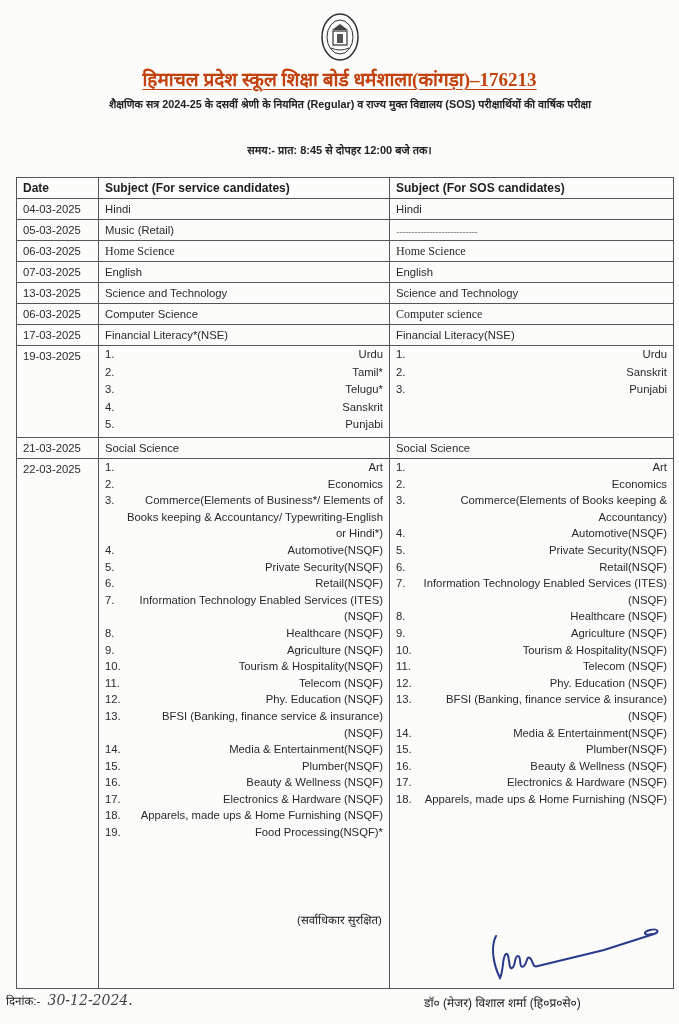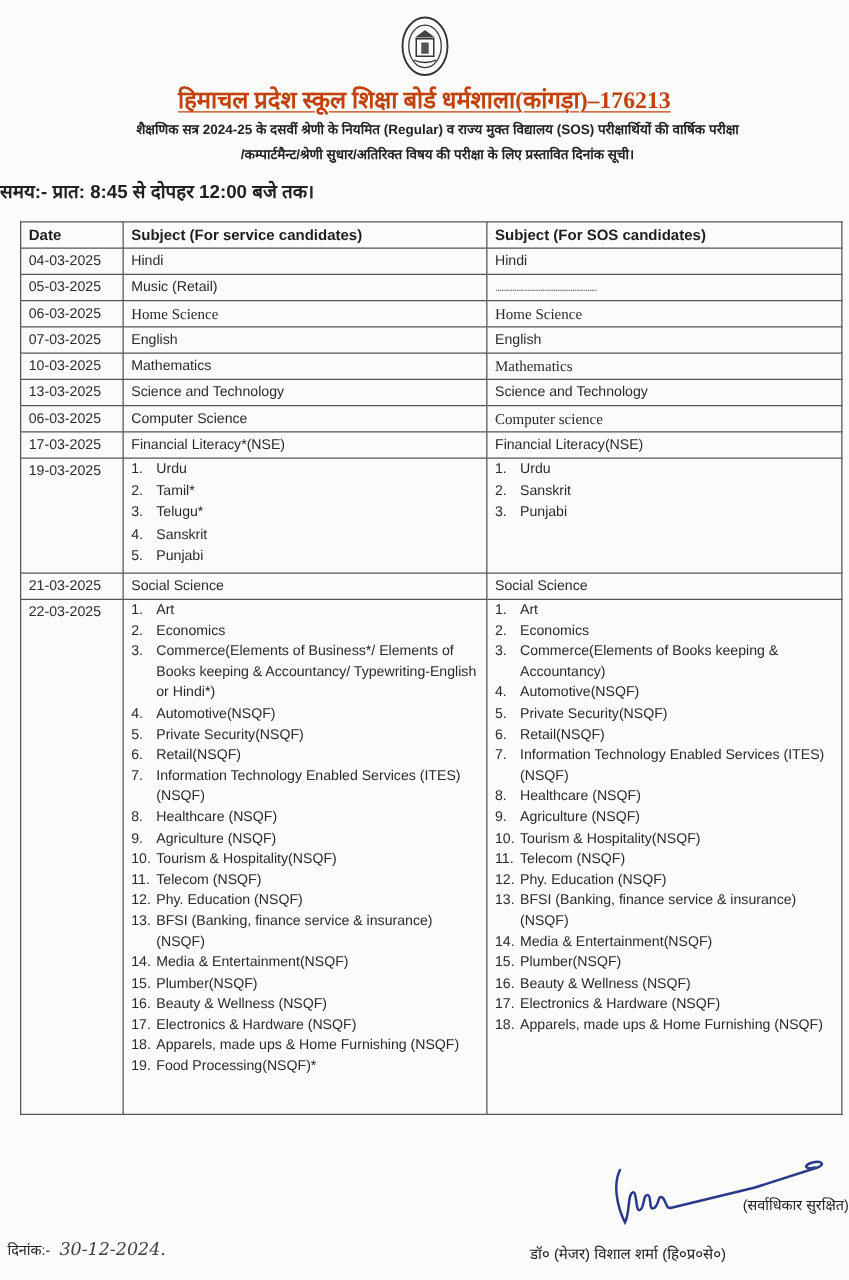--- a/index.html
+++ b/index.html
@@ -15,46 +15,46 @@
     position:absolute; left:0; width:679px; top:66px; text-align:center;
     font-family:"Liberation Serif", "DejaVu Serif", serif;
     font-size:19px; font-weight:bold; color:#c2410c;
   }
   .title span { text-decoration:underline; text-decoration-thickness:1px; text-underline-offset:3px; }
   .subtitle {
     position:absolute; left:30px; width:640px; top:94px; text-align:center;
     font-size:10.8px; font-weight:bold; line-height:20px; color:#222;
   }
   .timing {
-    position:absolute; left:0; width:679px; top:142px; 
-    font-size:15px; font-weight:bold; color:#222;
+    position:absolute; left:0; width:679px; top:142px; text-align:center;
+    font-size:11px; font-weight:bold; color:#222;
   }
   table.sched {
-    position:absolute; left:16px; top:177px; width:657px; height:715px;
+    position:absolute; left:16px; top:177px; width:657px; height:812px;
     border-collapse:collapse; table-layout:fixed;
     font-size:11.3px; color:#2a2a2a;
   }
   table.sched td, table.sched th {
     border:1px solid #555; padding:0 6px; vertical-align:top; text-align:left;
     line-height:20px;
   }
   table.sched th { font-weight:bold; font-size:12px; height:20px; color:#1e1e1e; }
   col.c-date { width:82px; }
   col.c-reg { width:291px; }
   col.c-sos { width:284px; }
   td.simple { height:19.3px; }
   .serif { font-family:"Liberation Serif", "DejaVu Serif", serif; font-size:12px; }
   .dots { color:#666; letter-spacing:-1px; font-size:9px; }
   ol.subs { margin:0; padding:0 0 0 0; list-style:none; }
   ol.subs li { display:flex; line-height:16.6px; }
   ol.subs li .num { width:20px; flex:0 0 20px; }
-  ol.subs li .txt { flex:1; }
+  ol.subs li .txt { flex:1;text-align:right; }
   .lang li { line-height:17.5px !important; }
   .copyright {
-    position:absolute; left:0; width:679px; top:956px; text-align:right;
+    position:absolute; left:0; width:679px; top:912px; text-align:center;
     font-size:11.5px; color:#222;
   }
   .date-line {
     position:absolute; left:6px; top:992px; font-size:11.5px; color:#222;
   }
   .date-line .hand {
     font-family:"DejaVu Serif", serif; font-style:italic; color:#404040; font-size:14px; margin-left:4px;
   }
   .signatory {
     position:absolute; left:424px; top:994px; font-size:12px; color:#222;
@@ -69,21 +69,20 @@
   <ellipse cx="20" cy="25" rx="13" ry="17" fill="none" stroke="#333" stroke-width="1"></ellipse>
   <path d="M12 18 L20 12 L28 18 Z" fill="#444"></path>
   <rect x="13" y="19" width="14" height="14" fill="none" stroke="#333" stroke-width="1.2"></rect>
   <rect x="17" y="22" width="6" height="9" fill="#555"></rect>
   <path d="M11 36 Q20 40 29 36" fill="none" stroke="#333" stroke-width="1"></path>
 </svg>
 
 <div class="title"><span>हिमाचल प्रदेश स्कूल शिक्षा बोर्ड धर्मशाला(कांगड़ा)–176213</span></div>
 <div class="subtitle">
   <div>शैक्षणिक सत्र 2024-25 के दसवीं श्रेणी के नियमित (Regular) व राज्य मुक्त विद्यालय (SOS) परीक्षार्थियों की वार्षिक परीक्षा</div>
-  <div>/कम्पार्टमैन्ट/श्रेणी सुधार/अतिरिक्त विषय की परीक्षा के लिए प्रस्तावित दिनांक सूची।</div>
 </div>
 <div class="timing">समय:- प्रात: 8:45 से दोपहर 12:00 बजे तक।</div>
 
 <table class="sched">
   <colgroup>
       <col class="c-date">
       <col class="c-reg">
       <col class="c-sos">
     </colgroup>
   <thead>
@@ -108,25 +107,20 @@
       <td class="simple">06-03-2025</td>
       <td class="serif">Home Science</td>
       <td class="serif">Home Science</td>
     </tr>
     <tr>
       <td class="simple">07-03-2025</td>
       <td>English</td>
       <td>English</td>
     </tr>
     <tr>
-      <td class="simple">10-03-2025</td>
-      <td>Mathematics</td>
-      <td class="serif">Mathematics</td>
-    </tr>
-    <tr>
       <td class="simple">13-03-2025</td>
       <td>Science and Technology</td>
       <td>Science and Technology</td>
     </tr>
     <tr>
       <td class="simple">06-03-2025</td>
       <td>Computer Science</td>
       <td class="serif">Computer science</td>
     </tr>
     <tr>

